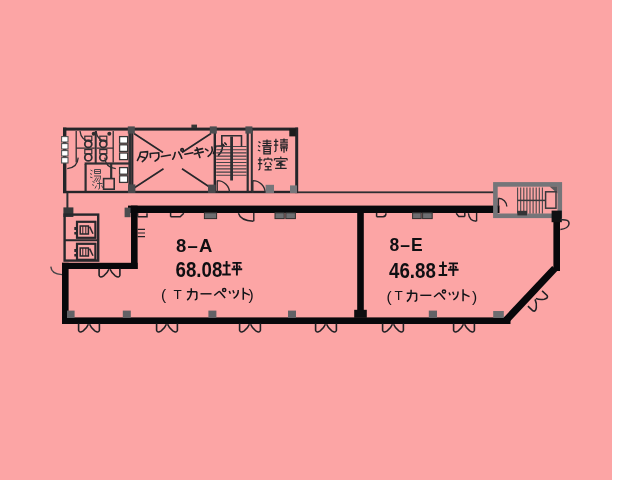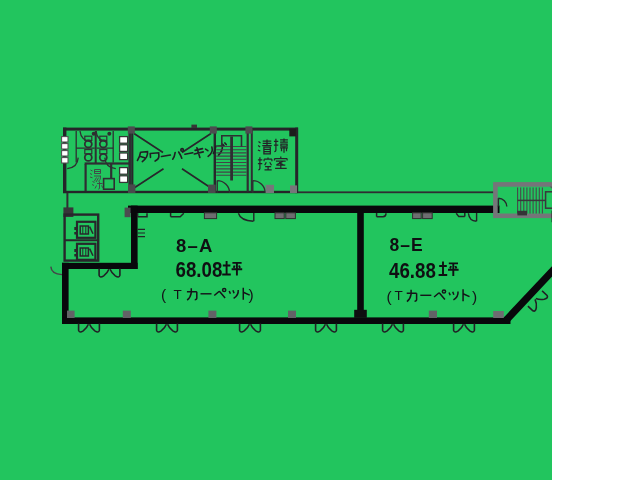--- a/index.html
+++ b/index.html
@@ -1,16 +1,16 @@
 <!DOCTYPE html>
 <html><head>
 <meta charset="utf-8">
 <style>
 html,body{margin:0;padding:0;background:#ffffff;}
-#page{position:relative;width:552px;height:480px;background:#22c55e;overflow:hidden;
+#page{position:relative;width:612px;height:480px;background:#fca5a5;overflow:hidden;
 font-family:"Liberation Sans", sans-serif;}
 svg{position:absolute;left:0;top:0;filter:blur(0.42px) contrast(1.06);}
 </style>
 </head>
 <body>
 <div id="page">
 <svg width="640" height="480" viewBox="0 0 640 480">
 <defs>
 
 <g id="winpair" fill="none" stroke="#26262a" stroke-width="1.6">

